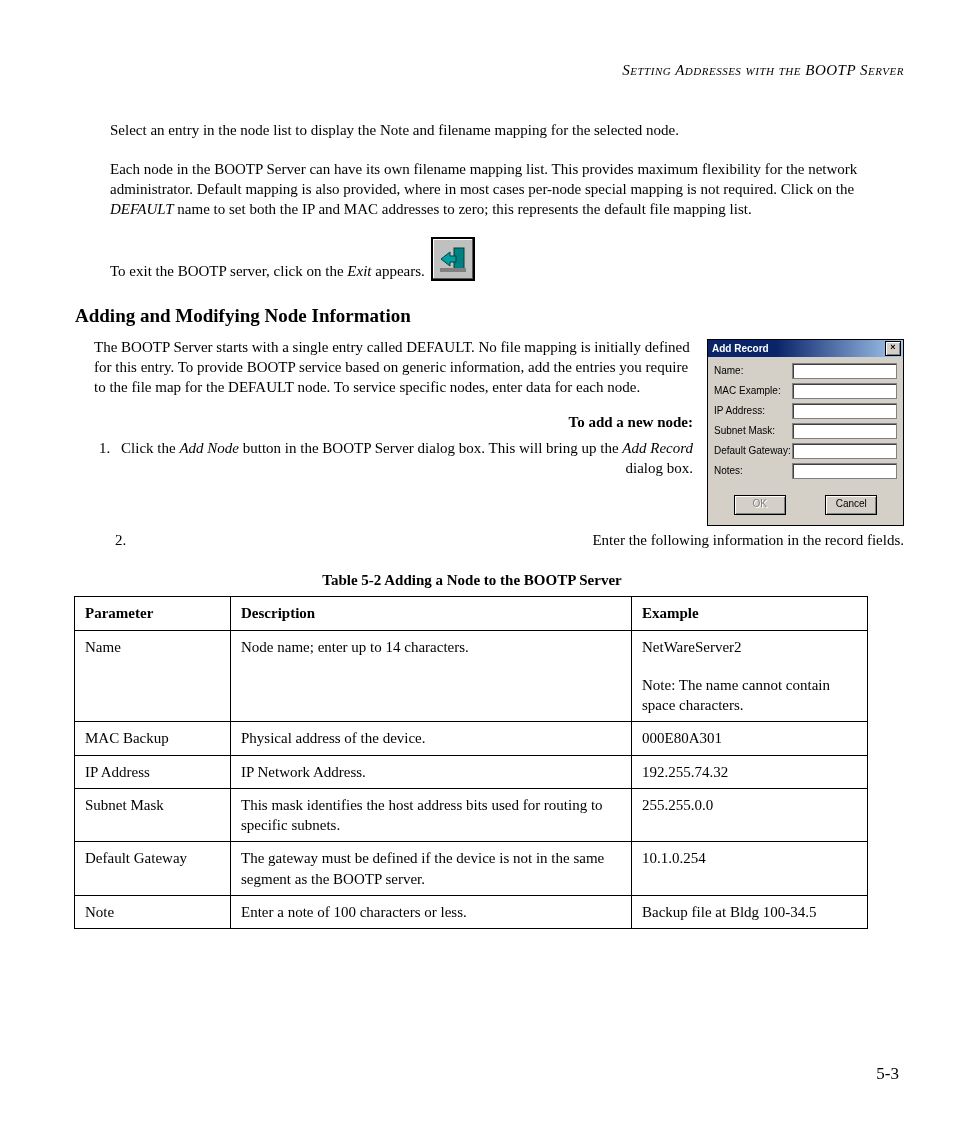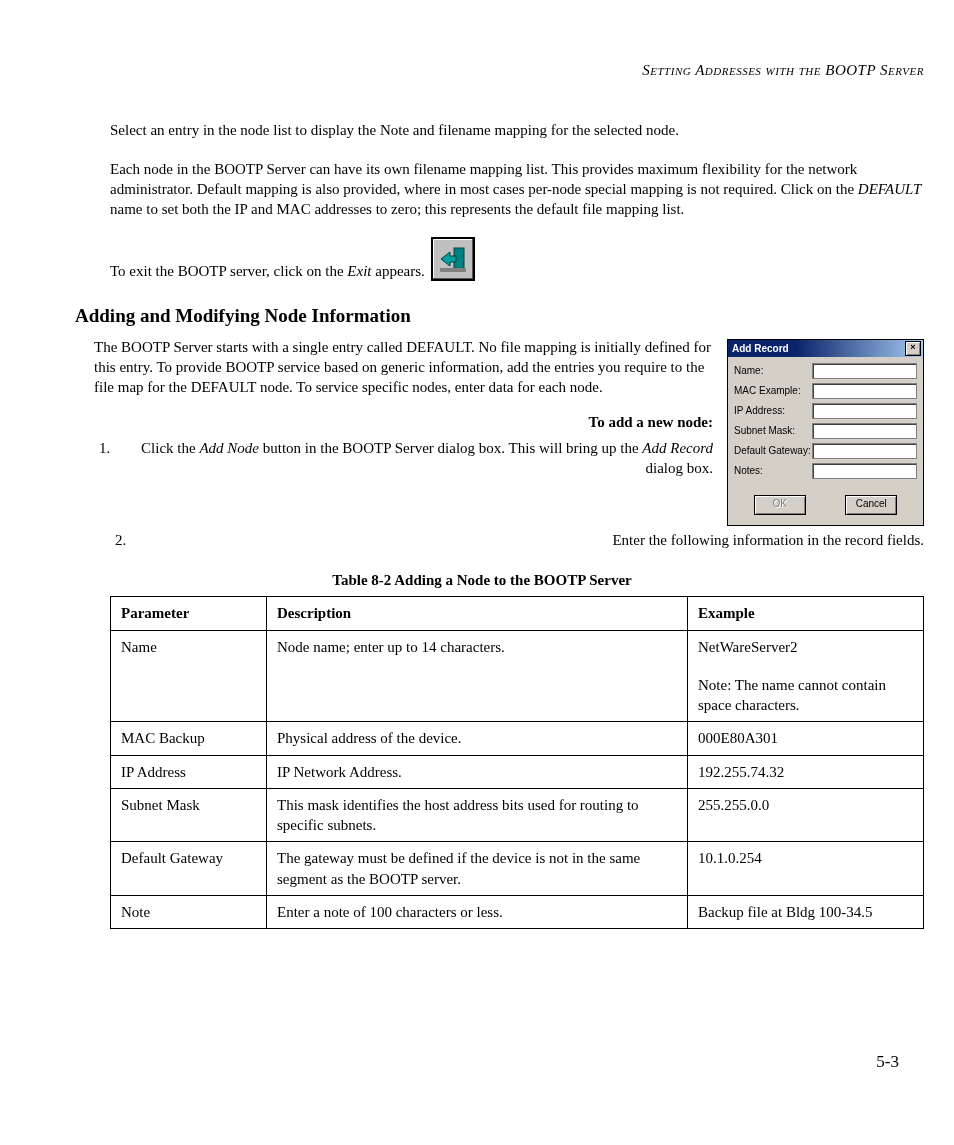--- a/index.html
+++ b/index.html
@@ -7,21 +7,21 @@
     background: #fff;
     font-family: Georgia, 'Times New Roman', serif;
     color: #000;
     font-size: 15px;
     line-height: 1.35;
   }
   .page {
     width: 954px;
     height: 1126px;
     box-sizing: border-box;
-    padding: 60px 30px 40px 40px;
+    padding: 60px 50px 40px 40px;
     position: relative;
   }
   .running-head {
     text-align: right;
     font-variant: small-caps;
     font-style: italic;
     margin-bottom: 40px;
     font-size: 15px;
     letter-spacing: 0.5px;
   }
@@ -131,36 +131,36 @@
   }
   ol.steps li { margin-bottom: 4px; padding-left: 6px; }
   .table-caption {
     text-align:center;
     font-weight:bold;
     margin: 20px 0 6px 0;
   }
   table.data {
     border-collapse: collapse;
     width: calc(100% - 70px);
-    margin-left: 70px;
+    margin-left: 34px;
     font-size: 15px;
   }
   table.data th, table.data td {
     border: 1px solid #000;
     padding: 6px 10px;
     text-align: left;
     vertical-align: top;
   }
   table.data th { font-weight: bold; }
   table.data .col1 { width: 135px; }
   table.data .col3 { width: 215px; }
   .cell-note { display:block; margin-top:18px; }
   .page-num {
     position: absolute;
-    bottom: 52px;
+    bottom: 40px;
     right: 55px;
     font-size: 17px;
   }
 </style>
 </head>
 <body>
 
 <div class="page">
 
   <div class="running-head">Setting Addresses with the BOOTP Server</div>
@@ -232,21 +232,21 @@
         <div class="btn disabled">OK</div>
         <div class="btn">Cancel</div>
       </div>
     </div>
   </div>
 
   <ol class="steps" start="2">
     <li>Enter the following information in the record fields.</li>
   </ol>
 
-  <div class="table-caption">Table 8-2  Adding a Node to the BOOTP Server</div>
+  <div class="table-caption">Table 5-2  Adding a Node to the BOOTP Server</div>
 
   <table class="data">
     <thead>
       <tr>
         <th class="col1">Parameter</th>
         <th>Description</th>
         <th class="col3">Example</th>
       </tr>
     </thead>
     <tbody>

